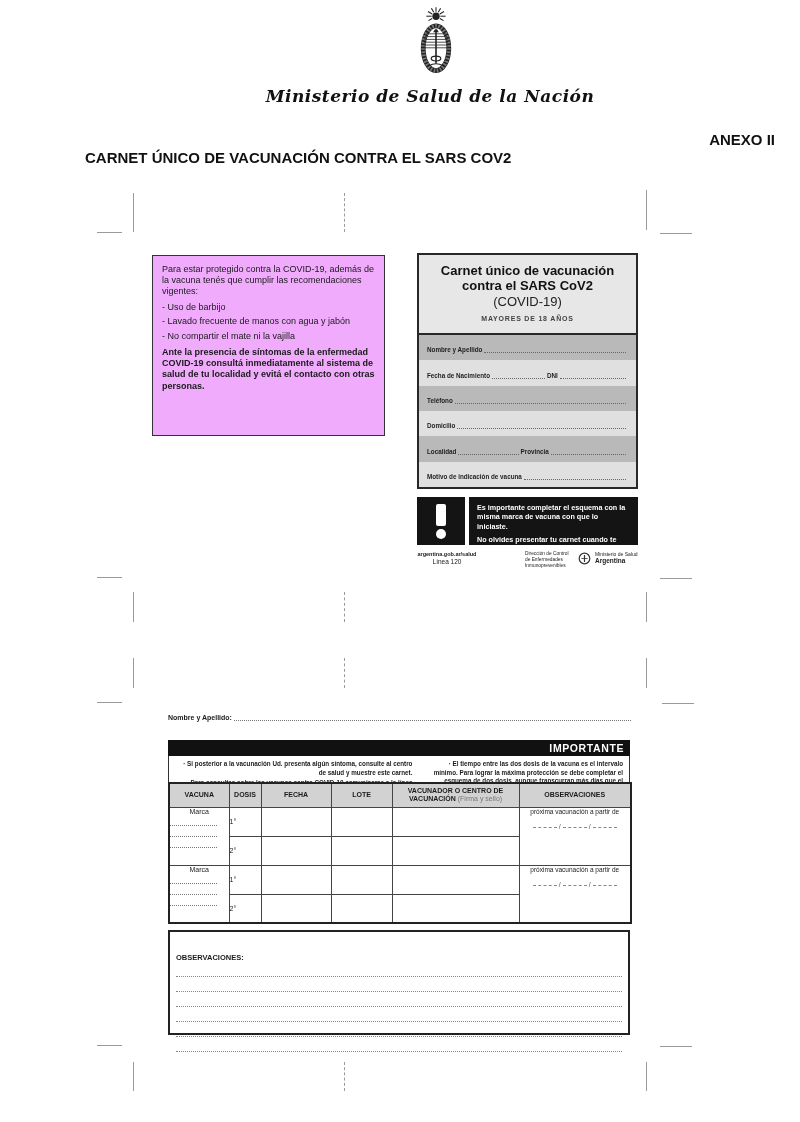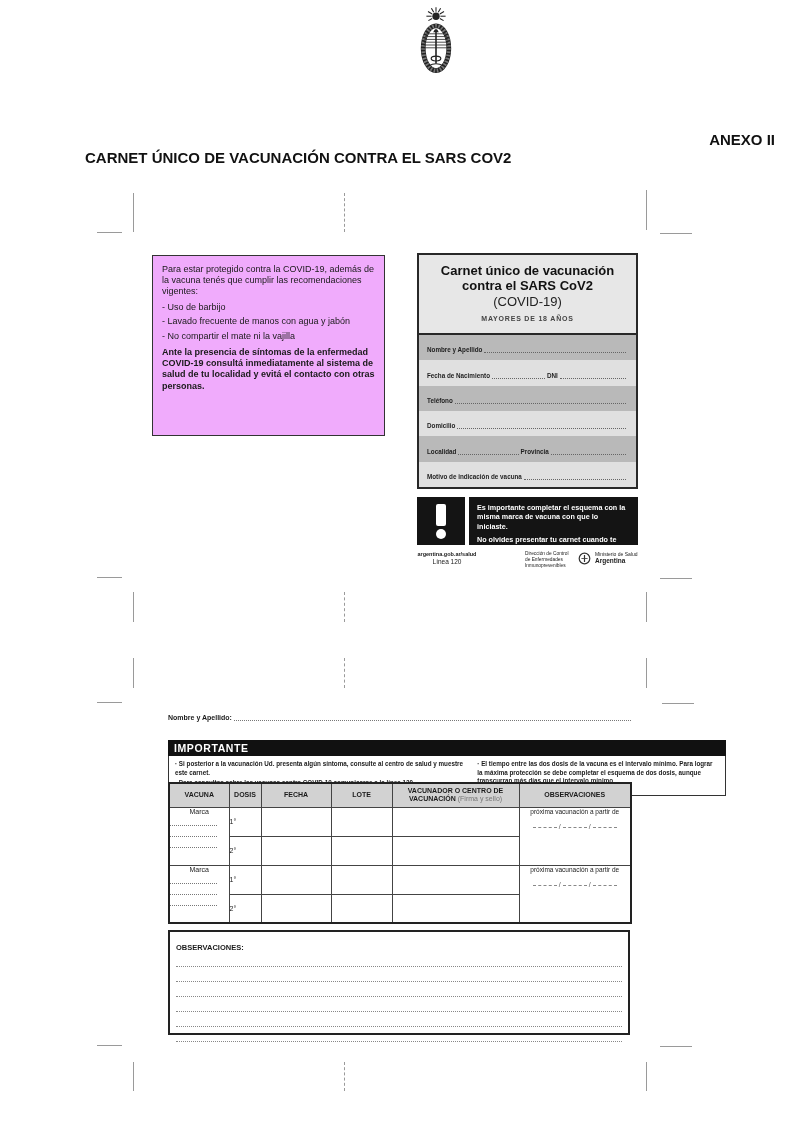--- a/index.html
+++ b/index.html
@@ -64,21 +64,21 @@
   .cf-dir{margin-left:48px;width:48px;font-size:4.8px;line-height:1.3;white-space:pre-line;color:#222;}
   .cf-logo{margin-left:5px;margin-top:1px;flex:none;}
   .cf-min{margin-left:4px;font-size:5px;line-height:1.25;color:#222;}
   .cf-min .arg{font-size:6.5px;font-weight:800;}
 
   
   .nameline{position:absolute;left:168px;top:714px;width:463px;display:flex;align-items:flex-end;}
   .nameline .lbl{font-size:7px;font-weight:800;white-space:nowrap;}
   .nameline .dot{flex:1;border-bottom:1px dotted #777;height:1px;margin-left:2px;}
 
-  .imp{position:absolute;left:168px;top:740px;width:558px;}
+  .imp{position:absolute;left:168px;top:740px;width:462px;text-align:right;}
   .imp-bar{background:#111;color:#fff;font-size:10.5px;font-weight:800;letter-spacing:.6px;
            padding:2px 6px;}
   .imp-body{border:1px solid #333;border-top:none;display:flex;gap:14px;padding:4px 6px 5px 6px;
             font-size:6.3px;font-weight:700;line-height:1.35;}
   .imp-col-l{width:53%;}
   .imp-col-r{flex:1;}
   .imp-body .b{margin-bottom:2px;}
 
   table.vax{position:absolute;left:168px;top:782px;width:462px;border-collapse:collapse;
             border:2px solid #222;table-layout:fixed;}
@@ -88,21 +88,21 @@
   td.c-vacuna{vertical-align:top;padding:4px 6px;}
   .marca{font-size:7px;text-align:center;margin-bottom:5px;}
   .mline{border-bottom:1px dotted #777;height:1px;width:80%;margin:9px 0;}
   td.c-dosis{font-size:7px;padding-left:6px;height:29px;}
   td.c-obs{vertical-align:top;padding:6px 4px;text-align:center;}
   .obs-label{font-size:6.5px;margin-bottom:8px;}
   .obs-date{font-size:7px;color:#555;}
   .dline{display:inline-block;width:24px;border-bottom:1px dashed #888;height:1px;vertical-align:middle;}
 
   .obsbox{position:absolute;left:168px;top:930px;width:462px;height:105px;border:2px solid #222;
-          box-sizing:border-box;padding:11px 6px;}
+          box-sizing:border-box;padding:21px 6px;}
   .obsbox .lbl{font-size:7.5px;font-weight:800;}
   .oline{border-bottom:1px dotted #888;height:1px;margin-top:13px;}
 </style>
 </head>
 <body>
 
 <div class="page">
 
   <svg class="coat" viewBox="0 0 60 96">
     <g stroke="#222" stroke-width="1.3">
@@ -126,20 +126,21 @@
         <line x1="15" y1="44.5" x2="45" y2="44.5"></line>
       <line x1="14.8" y1="48" x2="45.2" y2="48"></line>
         <line x1="14.8" y1="51.5" x2="45.2" y2="51.5"></line>
     </g>
     <line x1="30" y1="31" x2="30" y2="71" stroke="#222" stroke-width="2"></line>
     <path d="M26.5,32 Q30,24 33.5,32 Z" fill="#222"></path>
     <ellipse cx="30" cy="65" rx="6" ry="3" fill="none" stroke="#222" stroke-width="1.5"></ellipse>
     <path d="M21,74 Q30,69 39,74" stroke="#222" stroke-width="1.3" fill="none"></path>
   </svg>
 
+  <div class="ministry">Ministerio de Salud de la Nación</div>
   <div class="annex">ANEXO II</div>
   <div class="doc-title">CARNET ÚNICO DE VACUNACIÓN CONTRA EL SARS COV2</div>
 
   <div class="cmv" style="left:133px;top:193px;height:39px"></div>
   <div class="cmd" style="left:344px;top:193px;height:39px"></div>
   <div class="cmv" style="left:646px;top:190px;height:40px"></div>
   <div class="cmh" style="left:97px;top:232px;width:25px"></div>
   <div class="cmh" style="left:660px;top:233px;width:32px"></div>
 
   <div class="cmh" style="left:97px;top:577px;width:25px"></div>

